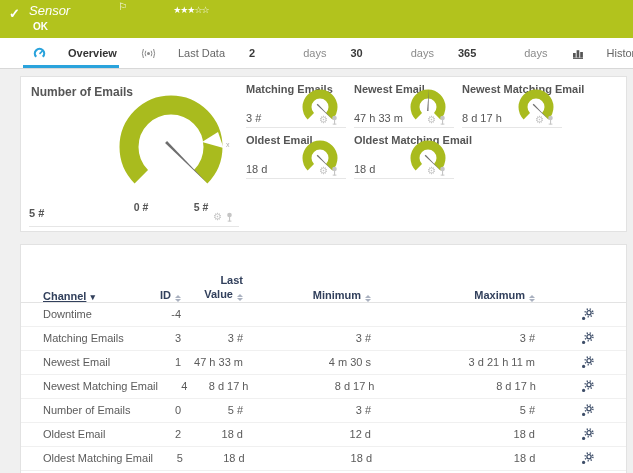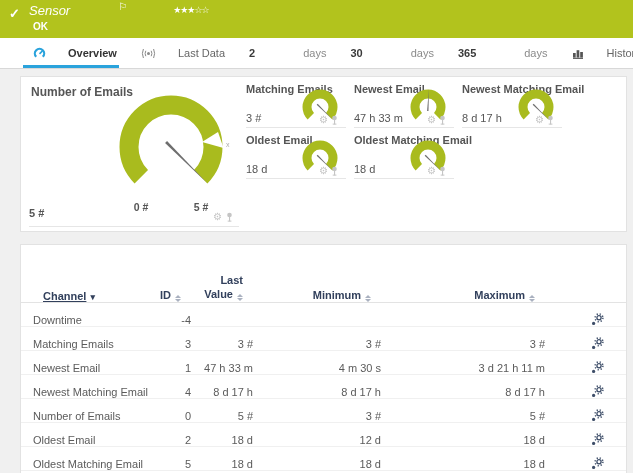--- a/index.html
+++ b/index.html
@@ -52,21 +52,21 @@
              grid-template-columns:repeat(3,100px);column-gap:8px;row-gap:6px;}
   .tile{position:relative;width:100px;height:45px;border-bottom:1px solid var(--line);cursor:pointer;}
   .tile-title{position:absolute;left:0;top:0;font-size:11px;font-weight:bold;color:#555;white-space:nowrap;}
   .tile-svg{position:absolute;right:0;top:2px;}
   .tile-value{position:absolute;left:0;top:29px;font-size:11px;color:#555;white-space:nowrap;}
   .tile-icons{position:absolute;right:8px;bottom:2px;display:flex;align-items:center;gap:3px;}
 
   
   .thead{display:flex;align-items:flex-end;padding:14px 22px 0 22px;min-height:39px;
          border-bottom:1px solid #e3e3e3;font-size:11px;font-weight:bold;color:var(--navy);}
-  .trow{display:flex;align-items:flex-end;height:24px;padding:0 12px;border-bottom:1px solid #f0f0f0;
+  .trow{display:flex;align-items:center;height:24px;padding:0 22px;border-bottom:1px solid #f0f0f0;
         font-size:11px;color:var(--txt);}
   .c-channel{flex:1;text-align:left;white-space:nowrap;}
   .c-id{width:30px;text-align:right;}
   .c-last{width:62px;text-align:right;}
   .c-min{width:128px;text-align:right;}
   .c-max{width:164px;text-align:right;}
   .c-gear{width:69px;display:flex;justify-content:flex-end;padding-right:10px;}
   .th-underline{text-decoration:underline;cursor:pointer;}
   .sort-caret{color:var(--navy);font-size:9px;margin-left:4px;}
   .sortarrows{display:inline-flex;flex-direction:column;gap:1px;margin-left:4px;vertical-align:1px;cursor:pointer;}

